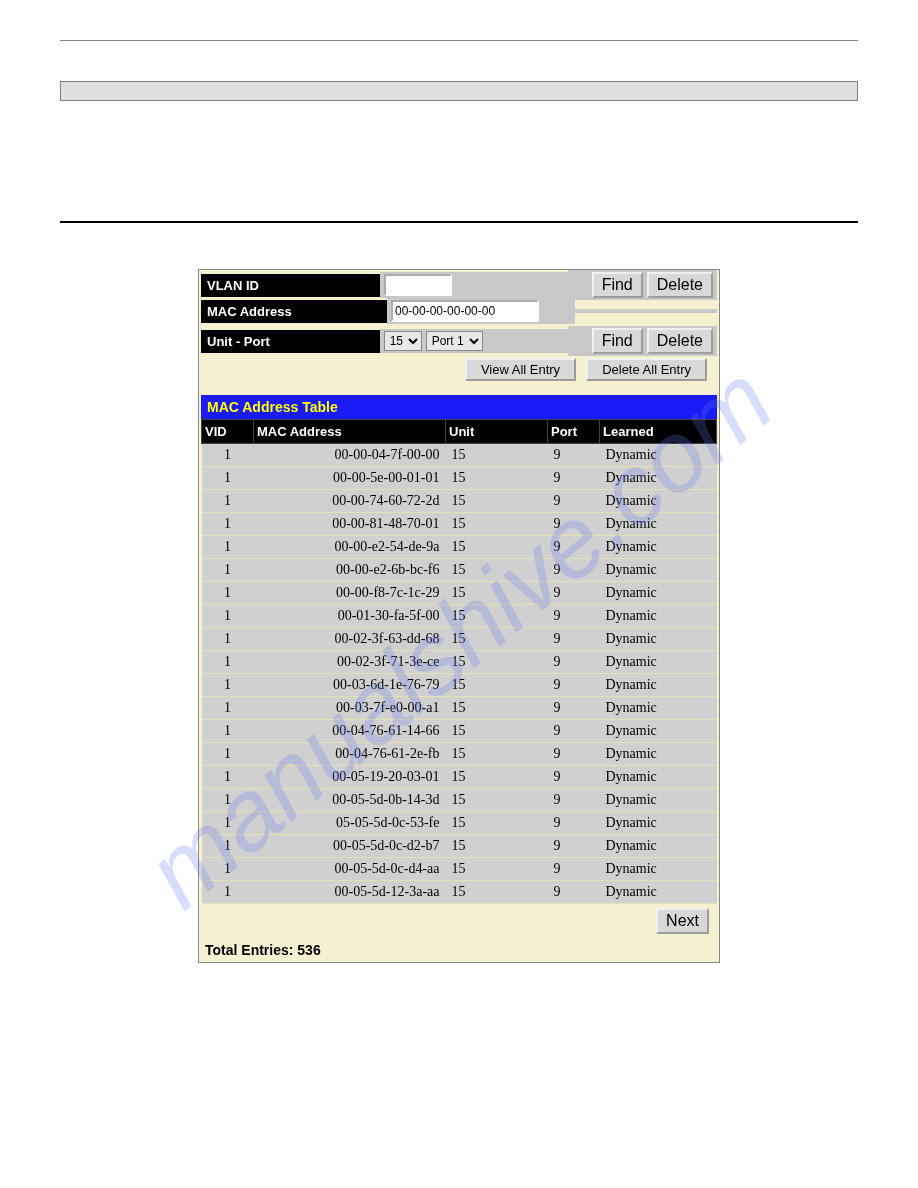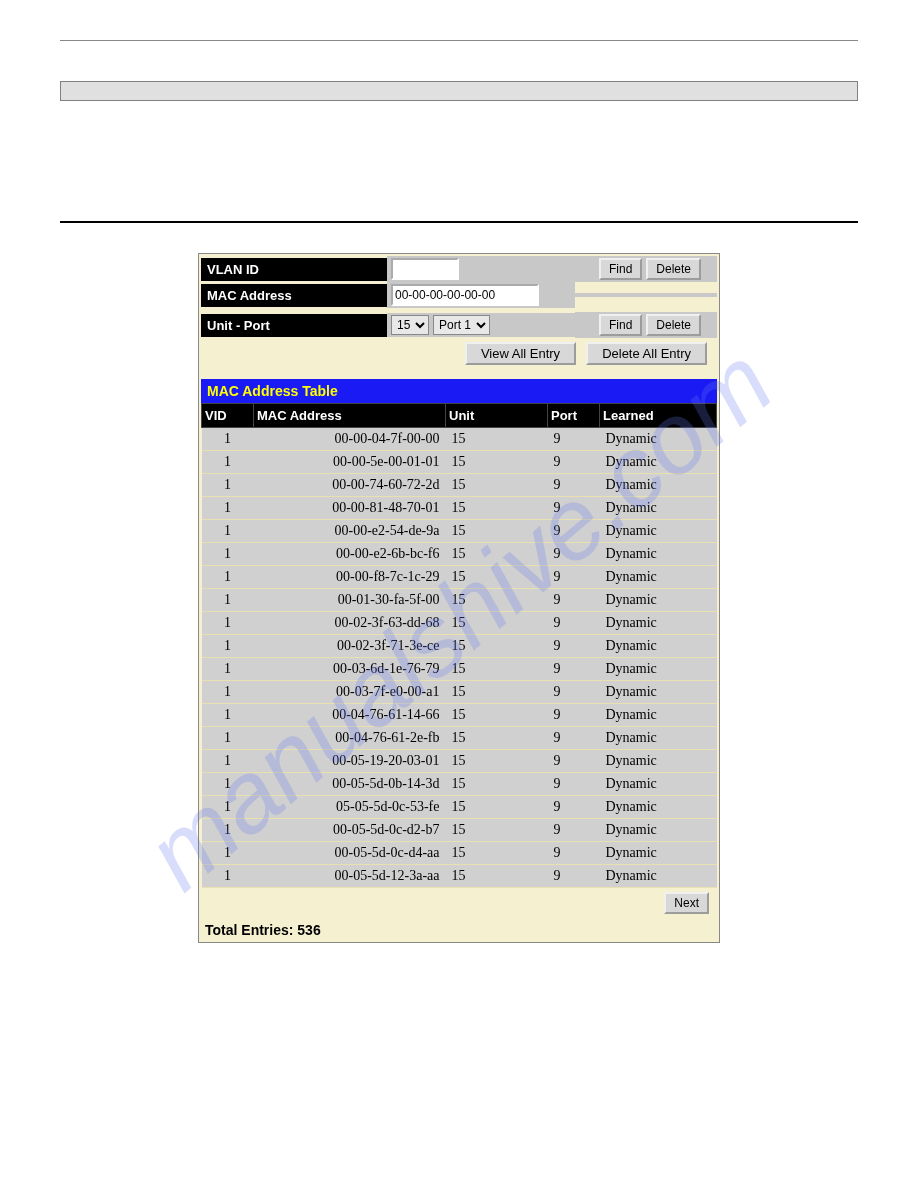--- a/index.html
+++ b/index.html
@@ -24,21 +24,21 @@
     }
     .black-rule {
       border: none;
       border-top: 2px solid #000;
       margin: 0;
     }
     .content-panel {
       background: #f5f0d0;
       border: 1px solid #888;
       width: 520px;
-      margin: 0 auto;
+      margin: 16px auto;
       position: relative;
     }
     .top-area {
       padding: 2px;
     }
     .form-row {
       display: flex;
       align-items: center;
       height: 26px;
     }
@@ -81,21 +81,21 @@
       background: #c8c8c8;
       padding: 2px 4px;
       display: flex;
       align-items: center;
       gap: 4px;
     }
     .btn {
       background: #d8d8d8;
       border: 2px outset #f0f0f0;
       padding: 2px 8px;
-      font-size: 12px;
+      font-size: 16px;
       font-family: Arial, sans-serif;
       cursor: pointer;
     }
     .all-buttons-row {
       display: flex;
       justify-content: flex-end;
       padding: 4px 10px;
       gap: 10px;
     }
     .all-btn {

